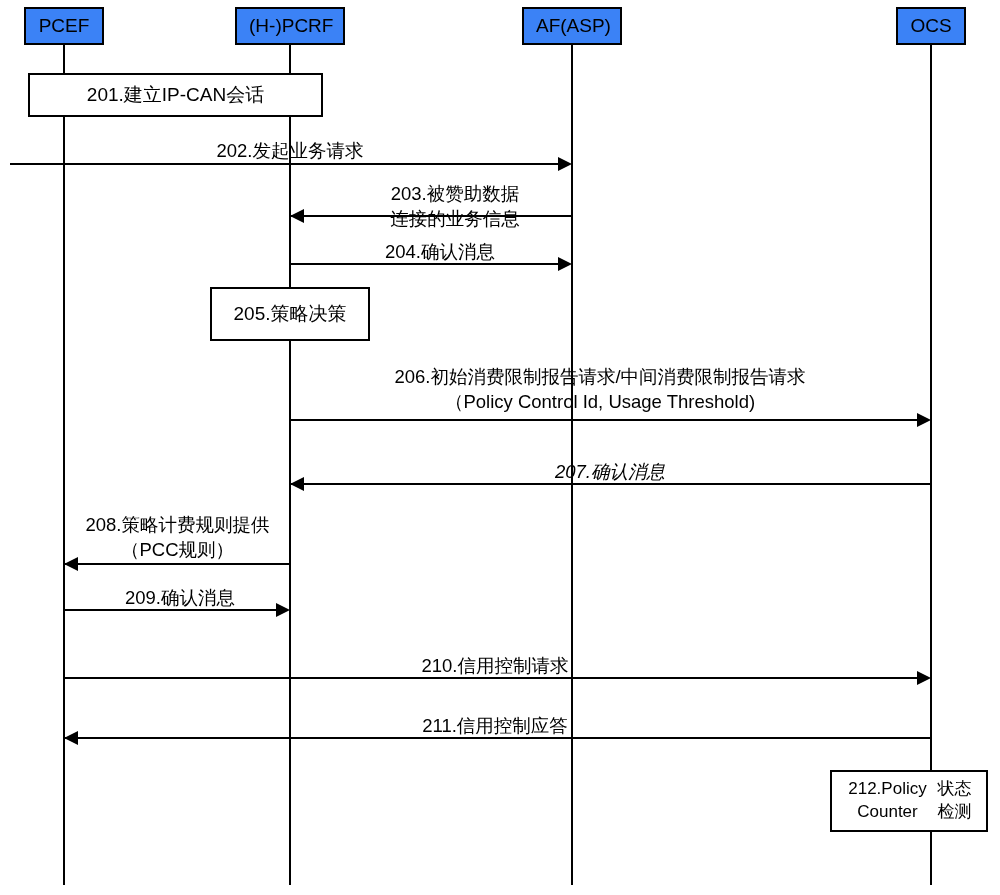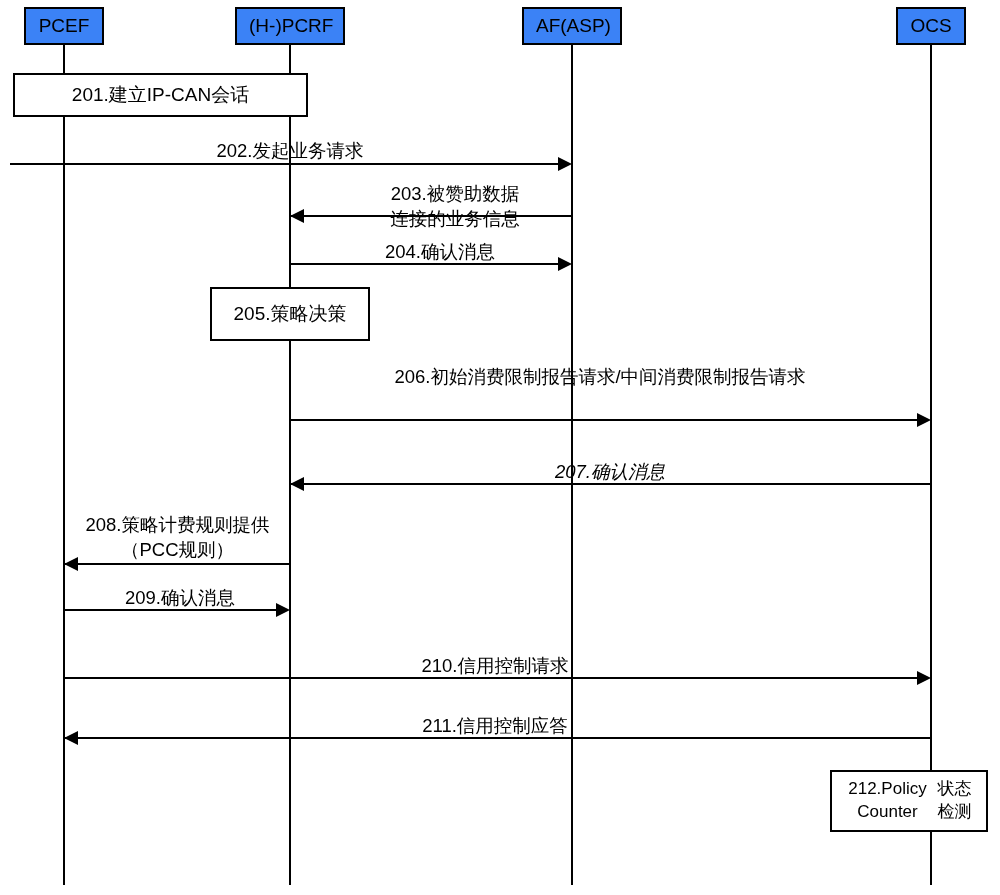--- a/index.html
+++ b/index.html
@@ -85,21 +85,21 @@
   </div>
   <div class="participant-box" style="left:886px; top:2px; width:70px;">
     <span>OCS</span>
   </div>
 
   <div class="lifeline" style="left:53px; top:40px; height:840px;"></div>
   <div class="lifeline" style="left:279px; top:40px; height:840px;"></div>
   <div class="lifeline" style="left:561px; top:40px; height:840px;"></div>
   <div class="lifeline" style="left:920px; top:40px; height:840px;"></div>
 
-  <div class="msg-box" style="left:3px; top:68px; width:295px; height:44px;">
+  <div class="msg-box" style="left:18px; top:68px; width:295px; height:44px;">
     <span>201.建立IP-CAN会话</span>
   </div>
 
   <div class="arrow-line" style="left:0px; top:158px; width:558px;"></div>
   <div class="arrow-head-right" style="left:548px; top:152px;"></div>
   <div class="label" style="left:150px; top:133px; width:260px;">202.发起业务请求</div>
 
   <div class="arrow-line" style="left:281px; top:210px; width:280px;"></div>
   <div class="arrow-head-left" style="left:280px; top:204px;"></div>
   <div class="label multiline" style="left:345px; top:177px; width:200px; text-align:center;">
@@ -112,20 +112,21 @@
   <div class="label" style="left:330px; top:234px; width:200px;">204.确认消息</div>
 
   <div class="msg-box" style="left:200px; top:282px; width:160px; height:54px;">
     <span>205.策略决策</span>
   </div>
 
   <div class="arrow-line" style="left:281px; top:414px; width:636px;"></div>
   <div class="arrow-head-right" style="left:907px; top:408px;"></div>
   <div class="label multiline" style="left:300px; top:360px; width:580px; text-align:center;">
     <span>206.初始消费限制报告请求/中间消费限制报告请求</span><br>
+    <span>（Policy Control Id, Usage Threshold)</span>
   </div>
 
   <div class="arrow-line" style="left:281px; top:478px; width:639px;"></div>
   <div class="arrow-head-left" style="left:280px; top:472px;"></div>
   <div class="label" style="left:500px; top:454px; width:200px;font-style:italic;">207.确认消息</div>
 
   <div class="arrow-line" style="left:55px; top:558px; width:224px;"></div>
   <div class="arrow-head-left" style="left:54px; top:552px;"></div>
   <div class="label multiline" style="left:60px; top:508px; width:215px; text-align:center;">
     <span>208.策略计费规则提供</span><br>

